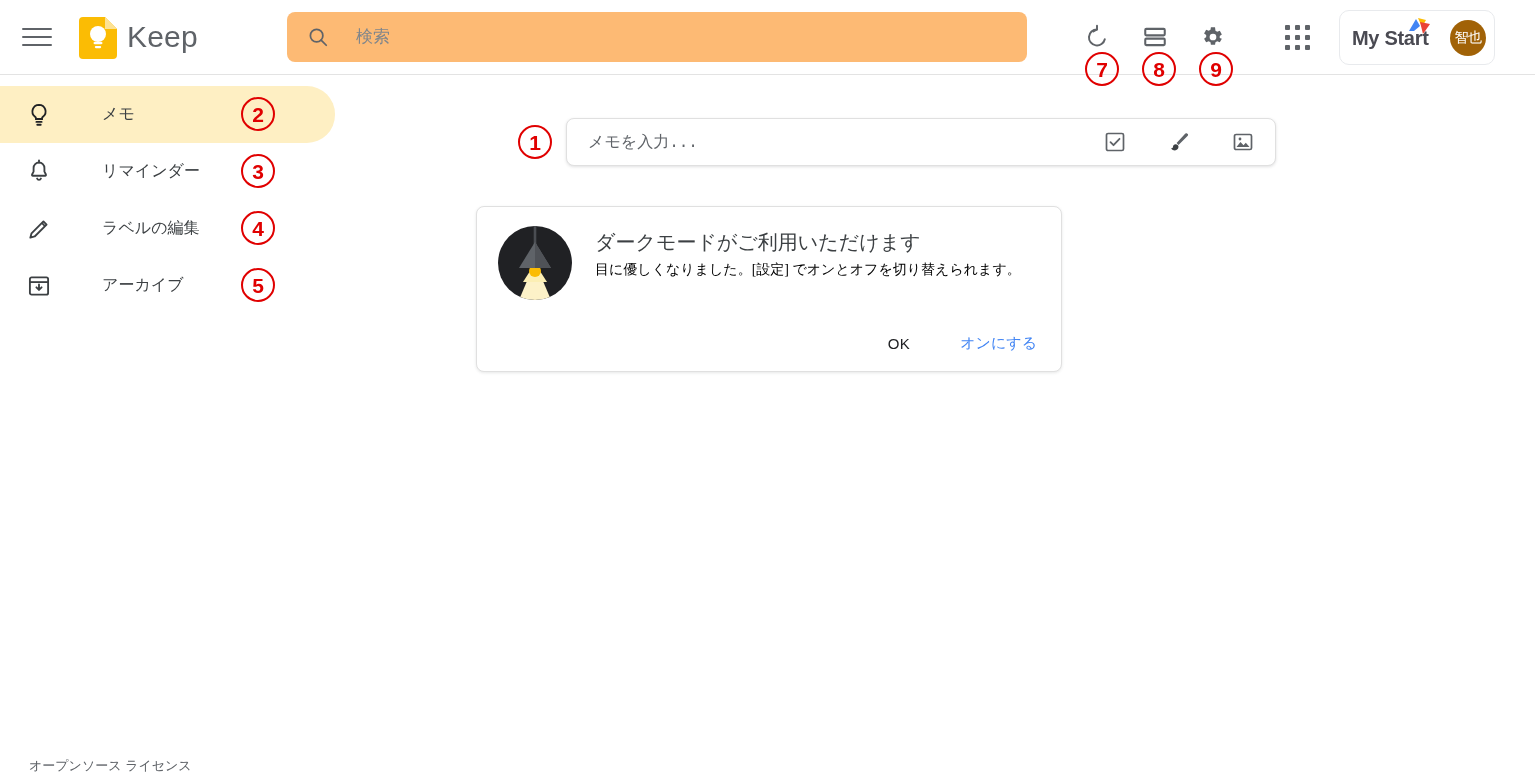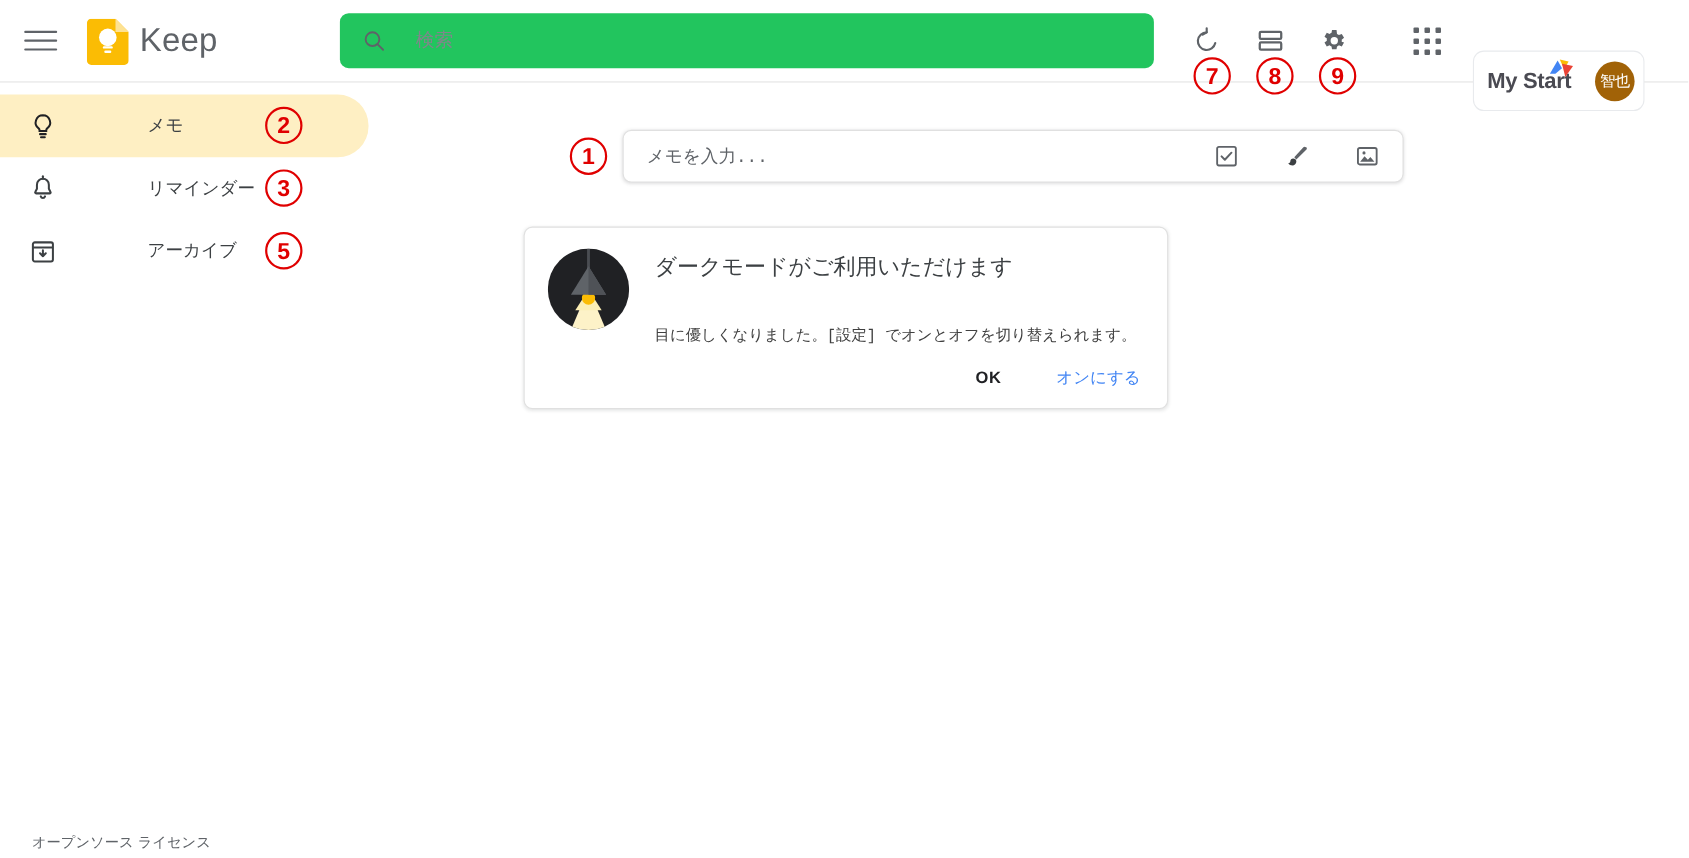--- a/index.html
+++ b/index.html
@@ -31,23 +31,23 @@
     position: absolute; left: 79px; top: 17px;
     width: 38px; height: 42px; cursor: pointer;
   }
   .keep-title {
     position: absolute; left: 127px; top: 20px;
     font-size: 30px; color: #5f6368; letter-spacing: .2px;
     font-family: "Liberation Sans", sans-serif;
   }
 
   .search-bar {
-    position: absolute; left: 309px; top: 12px;
+    position: absolute; left: 287px; top: 12px;
     width: 740px; height: 50px;
-    background: #22c55e; border-radius: 8px;
+    background: #fdba74; border-radius: 8px;
     display: flex; align-items: center; cursor: text;
   }
   .search-icon { margin-left: 20px; width: 22px; height: 22px; flex: none; }
   .search-input {
     border: none; outline: none; background: transparent;
     font-size: 17px; color: #3c4043; margin-left: 27px;
     width: 600px; font-family: "Liberation Sans", sans-serif;
   }
   .search-input::placeholder { color: #80868b; }
 
@@ -61,42 +61,42 @@
   #settings-btn{ left: 1195px; }
   #apps-btn    { left: 1281px; top: 21px; width: 32px; height: 32px; }
 
   .apps-grid { display: grid; grid-template-columns: repeat(3, 5px); gap: 5px; }
   .apps-grid i { width: 5px; height: 5px; background: #5f6368; border-radius: 1px; display: block; }
 
   .account-chip {
     position: absolute; left: 1339px; top: 10px;
     width: 156px; height: 55px;
     background: #ffffff; border: 1px solid #e8eaed; border-radius: 10px;
-    display: flex; align-items: center; cursor: pointer; margin-top: 36px;
+    display: flex; align-items: center; cursor: pointer;
   }
   .mystart-wrap { position: relative; margin-left: 12px; width: 92px; height: 30px; }
   .mystart-text {
     font-size: 20px; font-weight: bold; color: #4a4a52;
     letter-spacing: -.3px; line-height: 30px;
     font-family: "Liberation Sans", sans-serif;
   }
   .mystart-logo { position: absolute; left: 55px; top: -8px; width: 26px; height: 22px; }
   .avatar {
     width: 36px; height: 36px; border-radius: 50%;
     background: #a16207; color: #ffffff;
     font-size: 14px; display: flex; align-items: center; justify-content: center;
     margin-left: 6px; flex: none; letter-spacing: -.5px;
   }
 
   
   .sidebar { position: absolute; top: 86px; left: 0; width: 335px; }
   .nav-item {
     position: relative; height: 57px;
     display: flex; align-items: center; cursor: pointer;
-    border-top-right-radius: 28px; border-bottom-right-radius: 28px; gap: 32px;
+    border-top-right-radius: 28px; border-bottom-right-radius: 28px;
   }
   .nav-item.active { background: #feefc3; }
   .nav-icon { width: 26px; height: 26px; margin-left: 26px; flex: none; }
   .nav-label {
     margin-left: 50px; font-size: 16px; color: #3c4043;
     font-family: "Liberation Sans", sans-serif;
   }
 
   
   .note-composer {
@@ -120,30 +120,29 @@
     border-radius: 8px; box-shadow: 0 1px 3px rgba(60,64,67,.12);
   }
   .dm-illus { position: absolute; left: 21px; top: 19px; width: 74px; height: 74px; }
   .dm-title {
     position: absolute; left: 118px; top: 22px;
     font-size: 20px; color: #3c4043;
     font-family: "Liberation Sans", sans-serif;
   }
   .dm-body {
     position: absolute; left: 118px; top: 52px; width: 445px;
-    font-size: 14px; line-height: 22px; color: #404040;
-    font-family: Liberation Mono, monospace;
-    margin-top: 36px;
+    font-size: 14px; line-height: 22px; color: #000000;
+    font-family: Liberation Serif, serif;
   }
   .dm-actions { position: absolute; right: 24px; bottom: 18px; display: flex; align-items: center; gap: 50px; }
   .dm-btn {
     background: none; border: none; cursor: pointer;
     font-size: 15px; font-family: "Liberation Sans", sans-serif;
   }
-  .dm-ok { color: #202124; font-weight: bold; letter-spacing: .4px; }
+  .dm-ok { color: #202124; font-weight: normal; letter-spacing: .4px; }
   .dm-on { color: #4285f4; }
 
   .footer-link {
     position: absolute; left: 29px; top: 757px;
     font-size: 13px; color: #5f6368; cursor: pointer;
     font-family: "Liberation Sans", sans-serif;
   }
 
   
   .badge {
@@ -255,20 +254,28 @@
     <div class="nav-item">
       <svg class="nav-icon" viewBox="0 0 24 24">
         <path d="M12 3.2a5 5 0 00-5 5v3.4L5.6 14.3c-.3.5 0 1.2.7 1.2h11.4c.6 0 1-.7.7-1.2L17 11.6V8.2a5 5 0 00-5-5z" fill="none" stroke="#3c4043" stroke-width="1.7" stroke-linejoin="round"></path>
         <line x1="12" y1="1.2" x2="12" y2="3.2" stroke="#3c4043" stroke-width="1.7" stroke-linecap="round"></line>
         <path d="M10.2 18a1.9 1.9 0 003.6 0" fill="none" stroke="#3c4043" stroke-width="1.7" stroke-linecap="round"></path>
       </svg>
       <span class="nav-label">リマインダー</span>
       <div class="badge" style="left:241px; top:11px;">3</div>
     </div>
 
+    <div class="nav-item">
+      <svg class="nav-icon" viewBox="0 0 24 24">
+        <path d="M4 20l1.1-4 11-11 2.9 2.9-11 11z" fill="none" stroke="#3c4043" stroke-width="1.7" stroke-linejoin="round"></path>
+        <line x1="14.6" y1="6.4" x2="17.5" y2="9.3" stroke="#3c4043" stroke-width="1.7"></line>
+      </svg>
+      <span class="nav-label">ラベルの編集</span>
+      <div class="badge" style="left:241px; top:11px;">4</div>
+    </div>
 
     <div class="nav-item">
       <svg class="nav-icon" viewBox="0 0 24 24">
         <rect x="3.6" y="4" width="16.8" height="16" rx="1.6" fill="none" stroke="#3c4043" stroke-width="1.7"></rect>
         <line x1="3.6" y1="8.4" x2="20.4" y2="8.4" stroke="#3c4043" stroke-width="1.7"></line>
         <path d="M12 10.6v5m0 0l-2.4-2.4M12 15.6l2.4-2.4" fill="none" stroke="#3c4043" stroke-width="1.7" stroke-linecap="round" stroke-linejoin="round"></path>
       </svg>
       <span class="nav-label">アーカイブ</span>
       <div class="badge" style="left:241px; top:11px;">5</div>
     </div>

